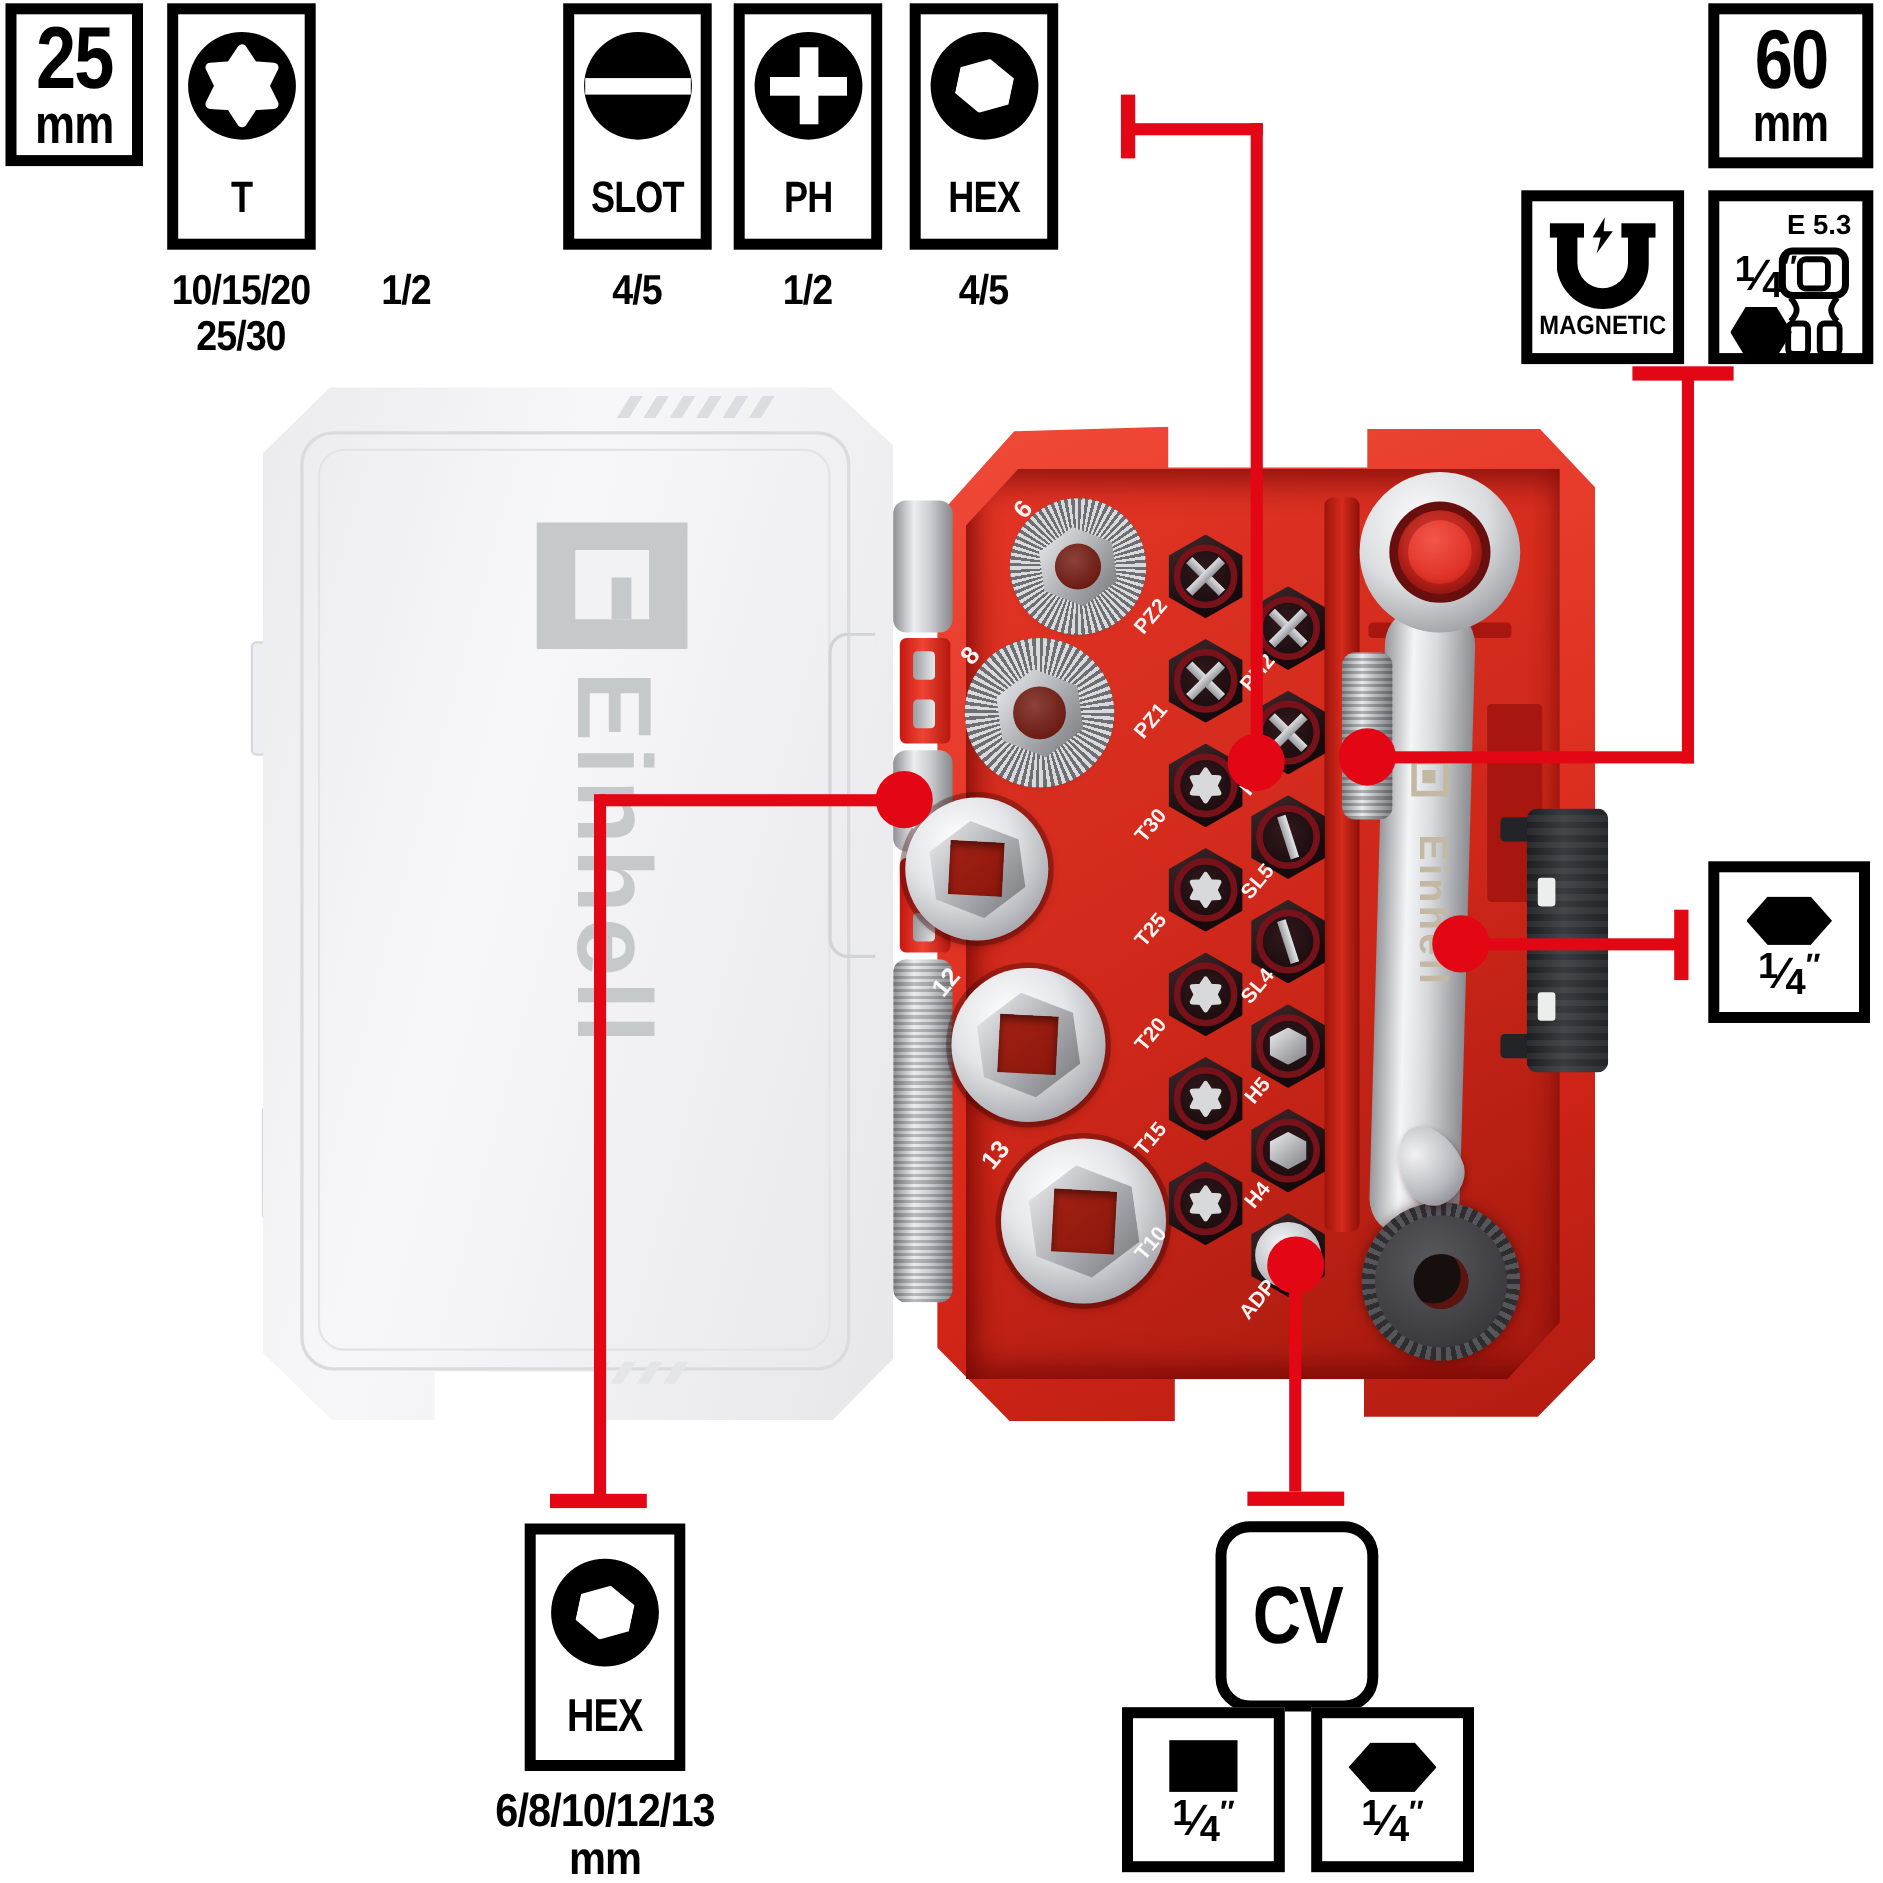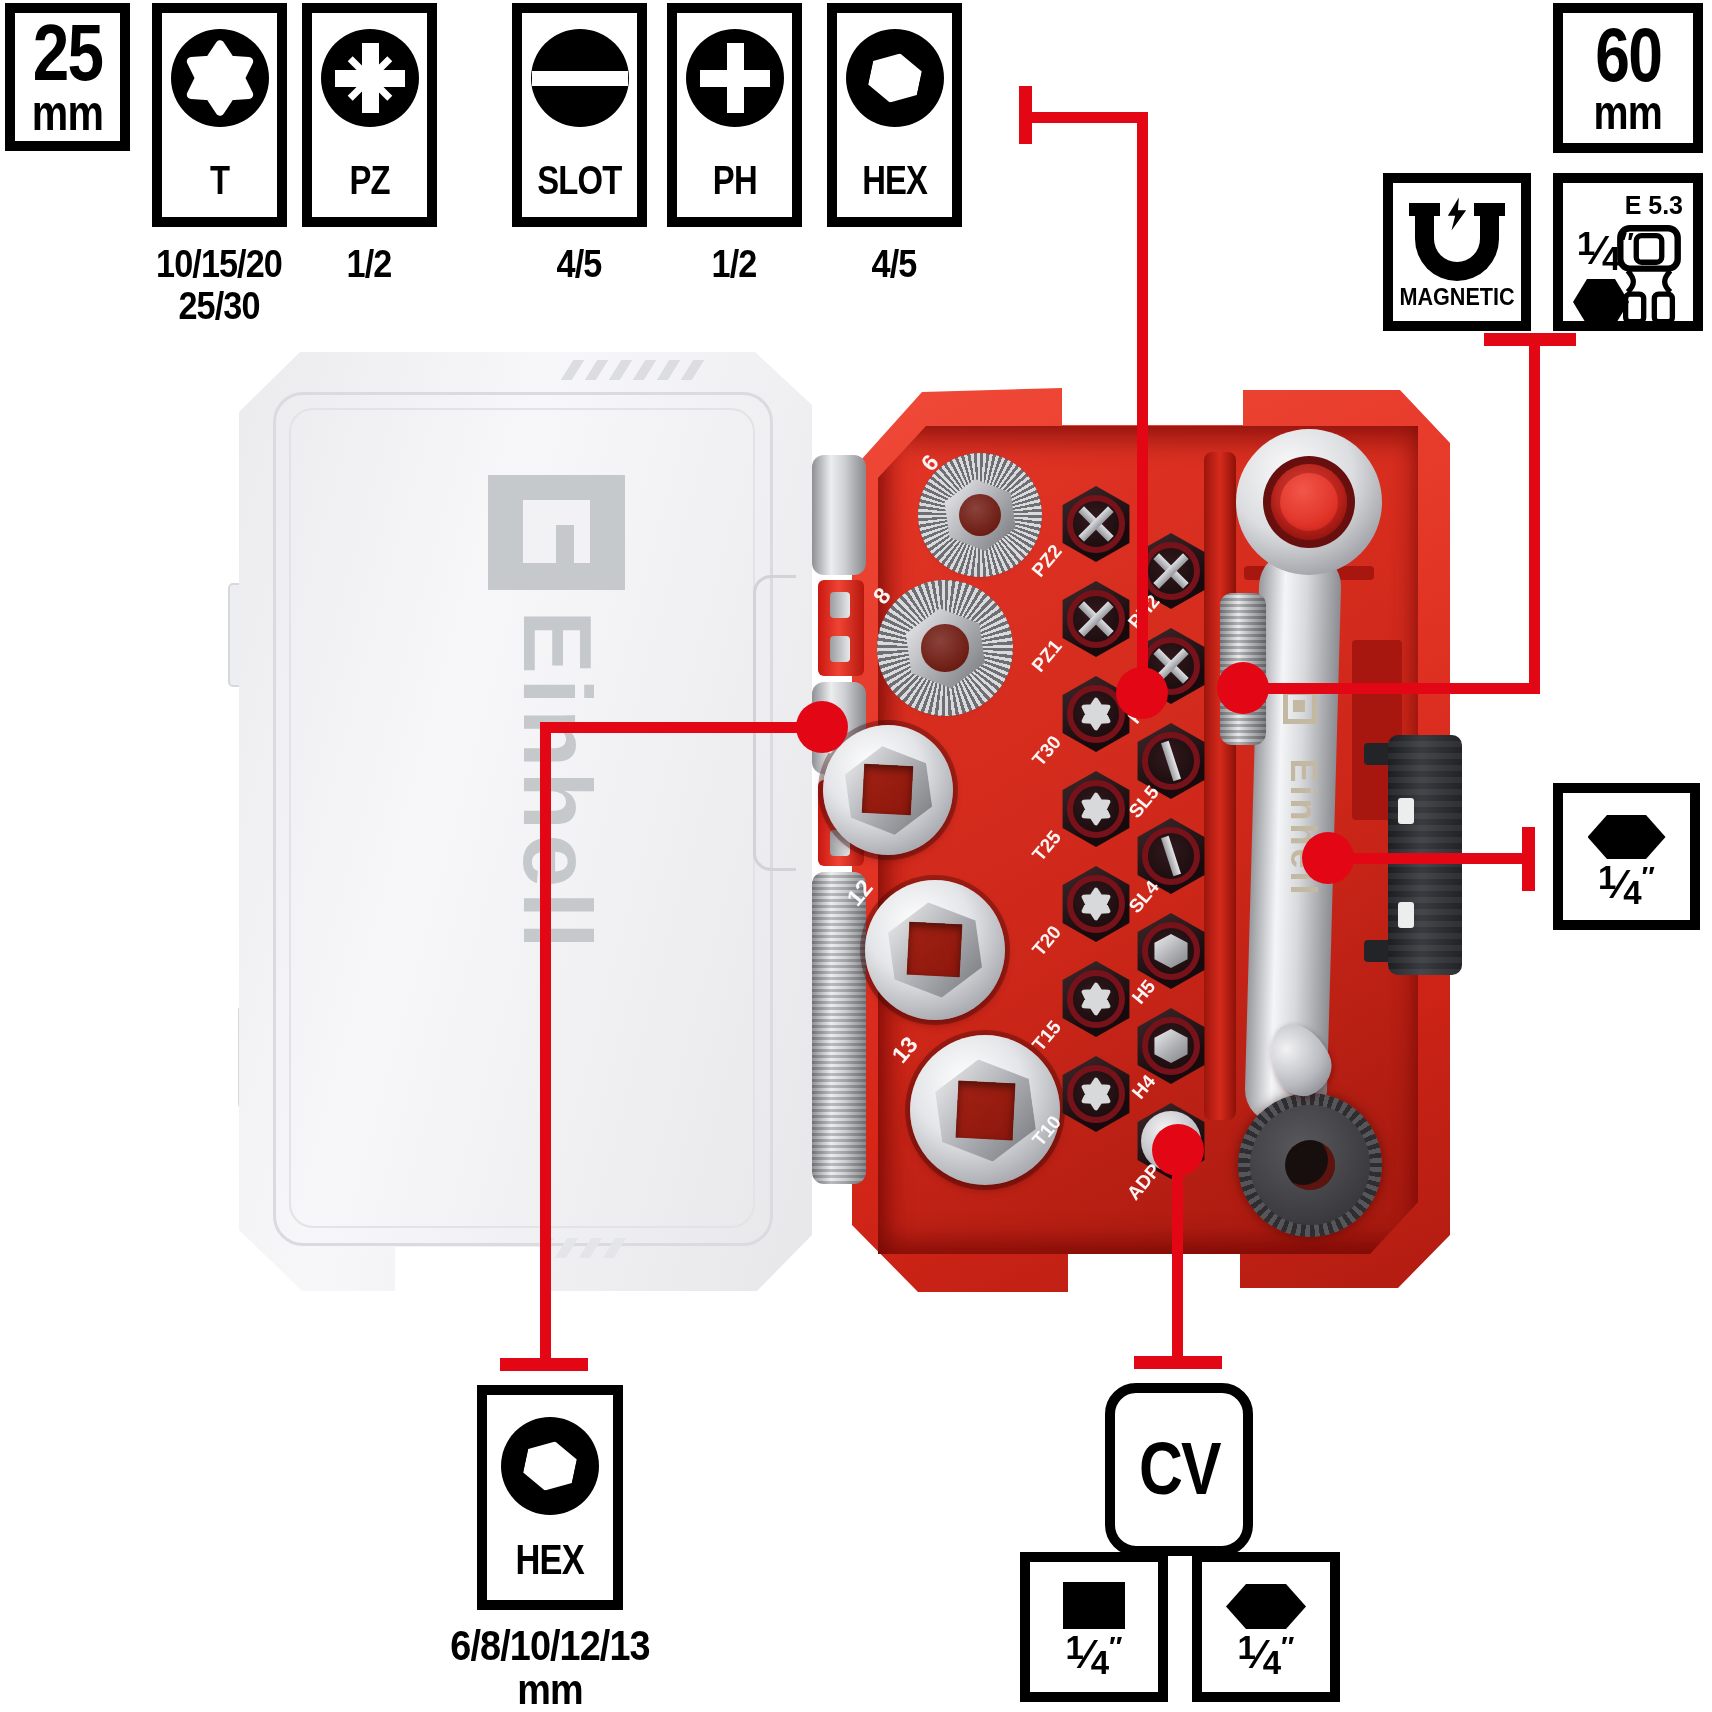--- a/index.html
+++ b/index.html
@@ -145,29 +145,20 @@
   <div class="box" style="left:152px;top:3px;width:135px;height:224px;justify-content:space-between;padding:16px 0 14px;">
     <div class="picto">
       <svg viewBox="0 0 100 100" width="98" height="98">
         <circle cx="50" cy="50" r="49" fill="#000"></circle>
         <polygon fill="#fff" stroke="#fff" stroke-width="9" stroke-linejoin="round" points="50,16 60.5,31.8 79.4,33 71,50 79.4,67 60.5,68.2 50,84 39.5,68.2 20.6,67 29,50 20.6,33 39.5,31.8"></polygon>
       </svg>
     </div>
     <div class="code-label"><span class="xc">T</span></div>
   </div>
 
-  <div class="box" style="left:302px;top:3px;width:135px;height:224px;justify-content:space-between;padding:16px 0 14px;">
-    <div class="picto">
-      <div class="ray" style="transform:rotate(45deg);"></div>
-      <div class="ray" style="transform:rotate(-45deg);"></div>
-      <div class="plus-h"></div>
-        <div class="plus-v"></div>
-    </div>
-    <div class="code-label"><span class="xc">PZ</span></div>
-  </div>
 
   <div class="box" style="left:512px;top:3px;width:135px;height:224px;justify-content:space-between;padding:16px 0 14px;">
     <div class="picto">
         <div class="bar-h"></div>
       </div>
     <div class="code-label"><span class="xc">SLOT</span></div>
   </div>
 
   <div class="box" style="left:667px;top:3px;width:135px;height:224px;justify-content:space-between;padding:16px 0 14px;">
     <div class="picto">

